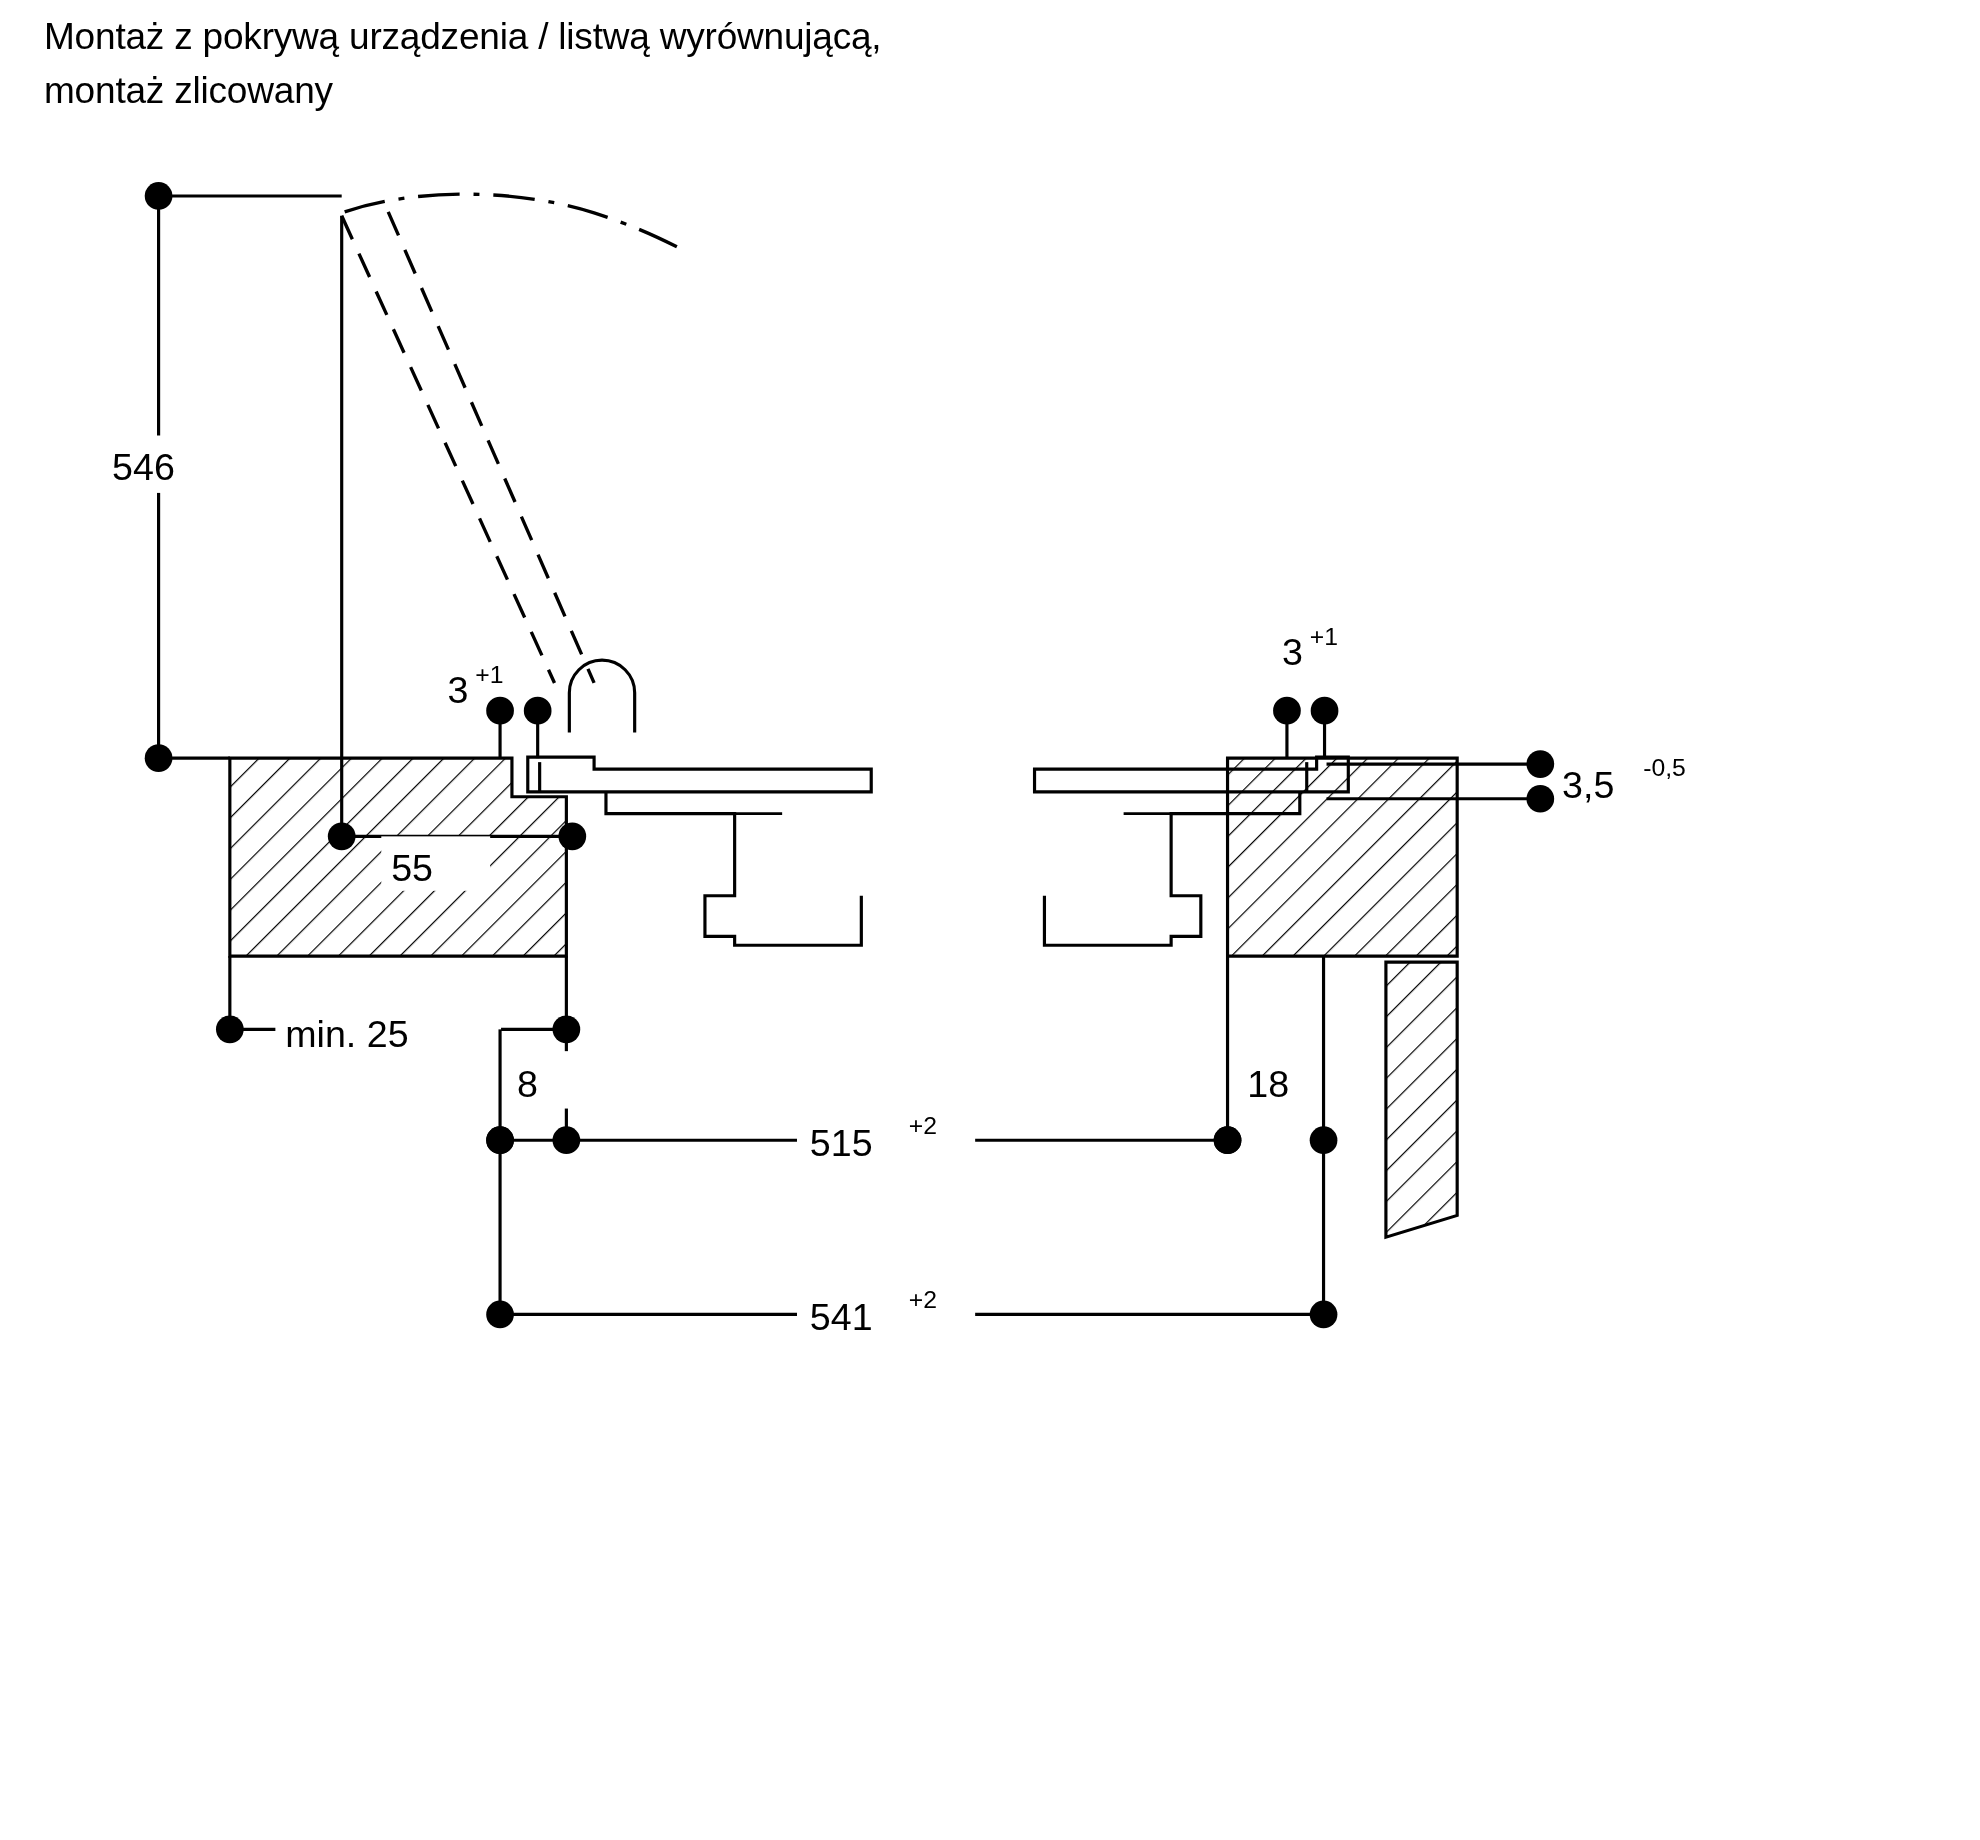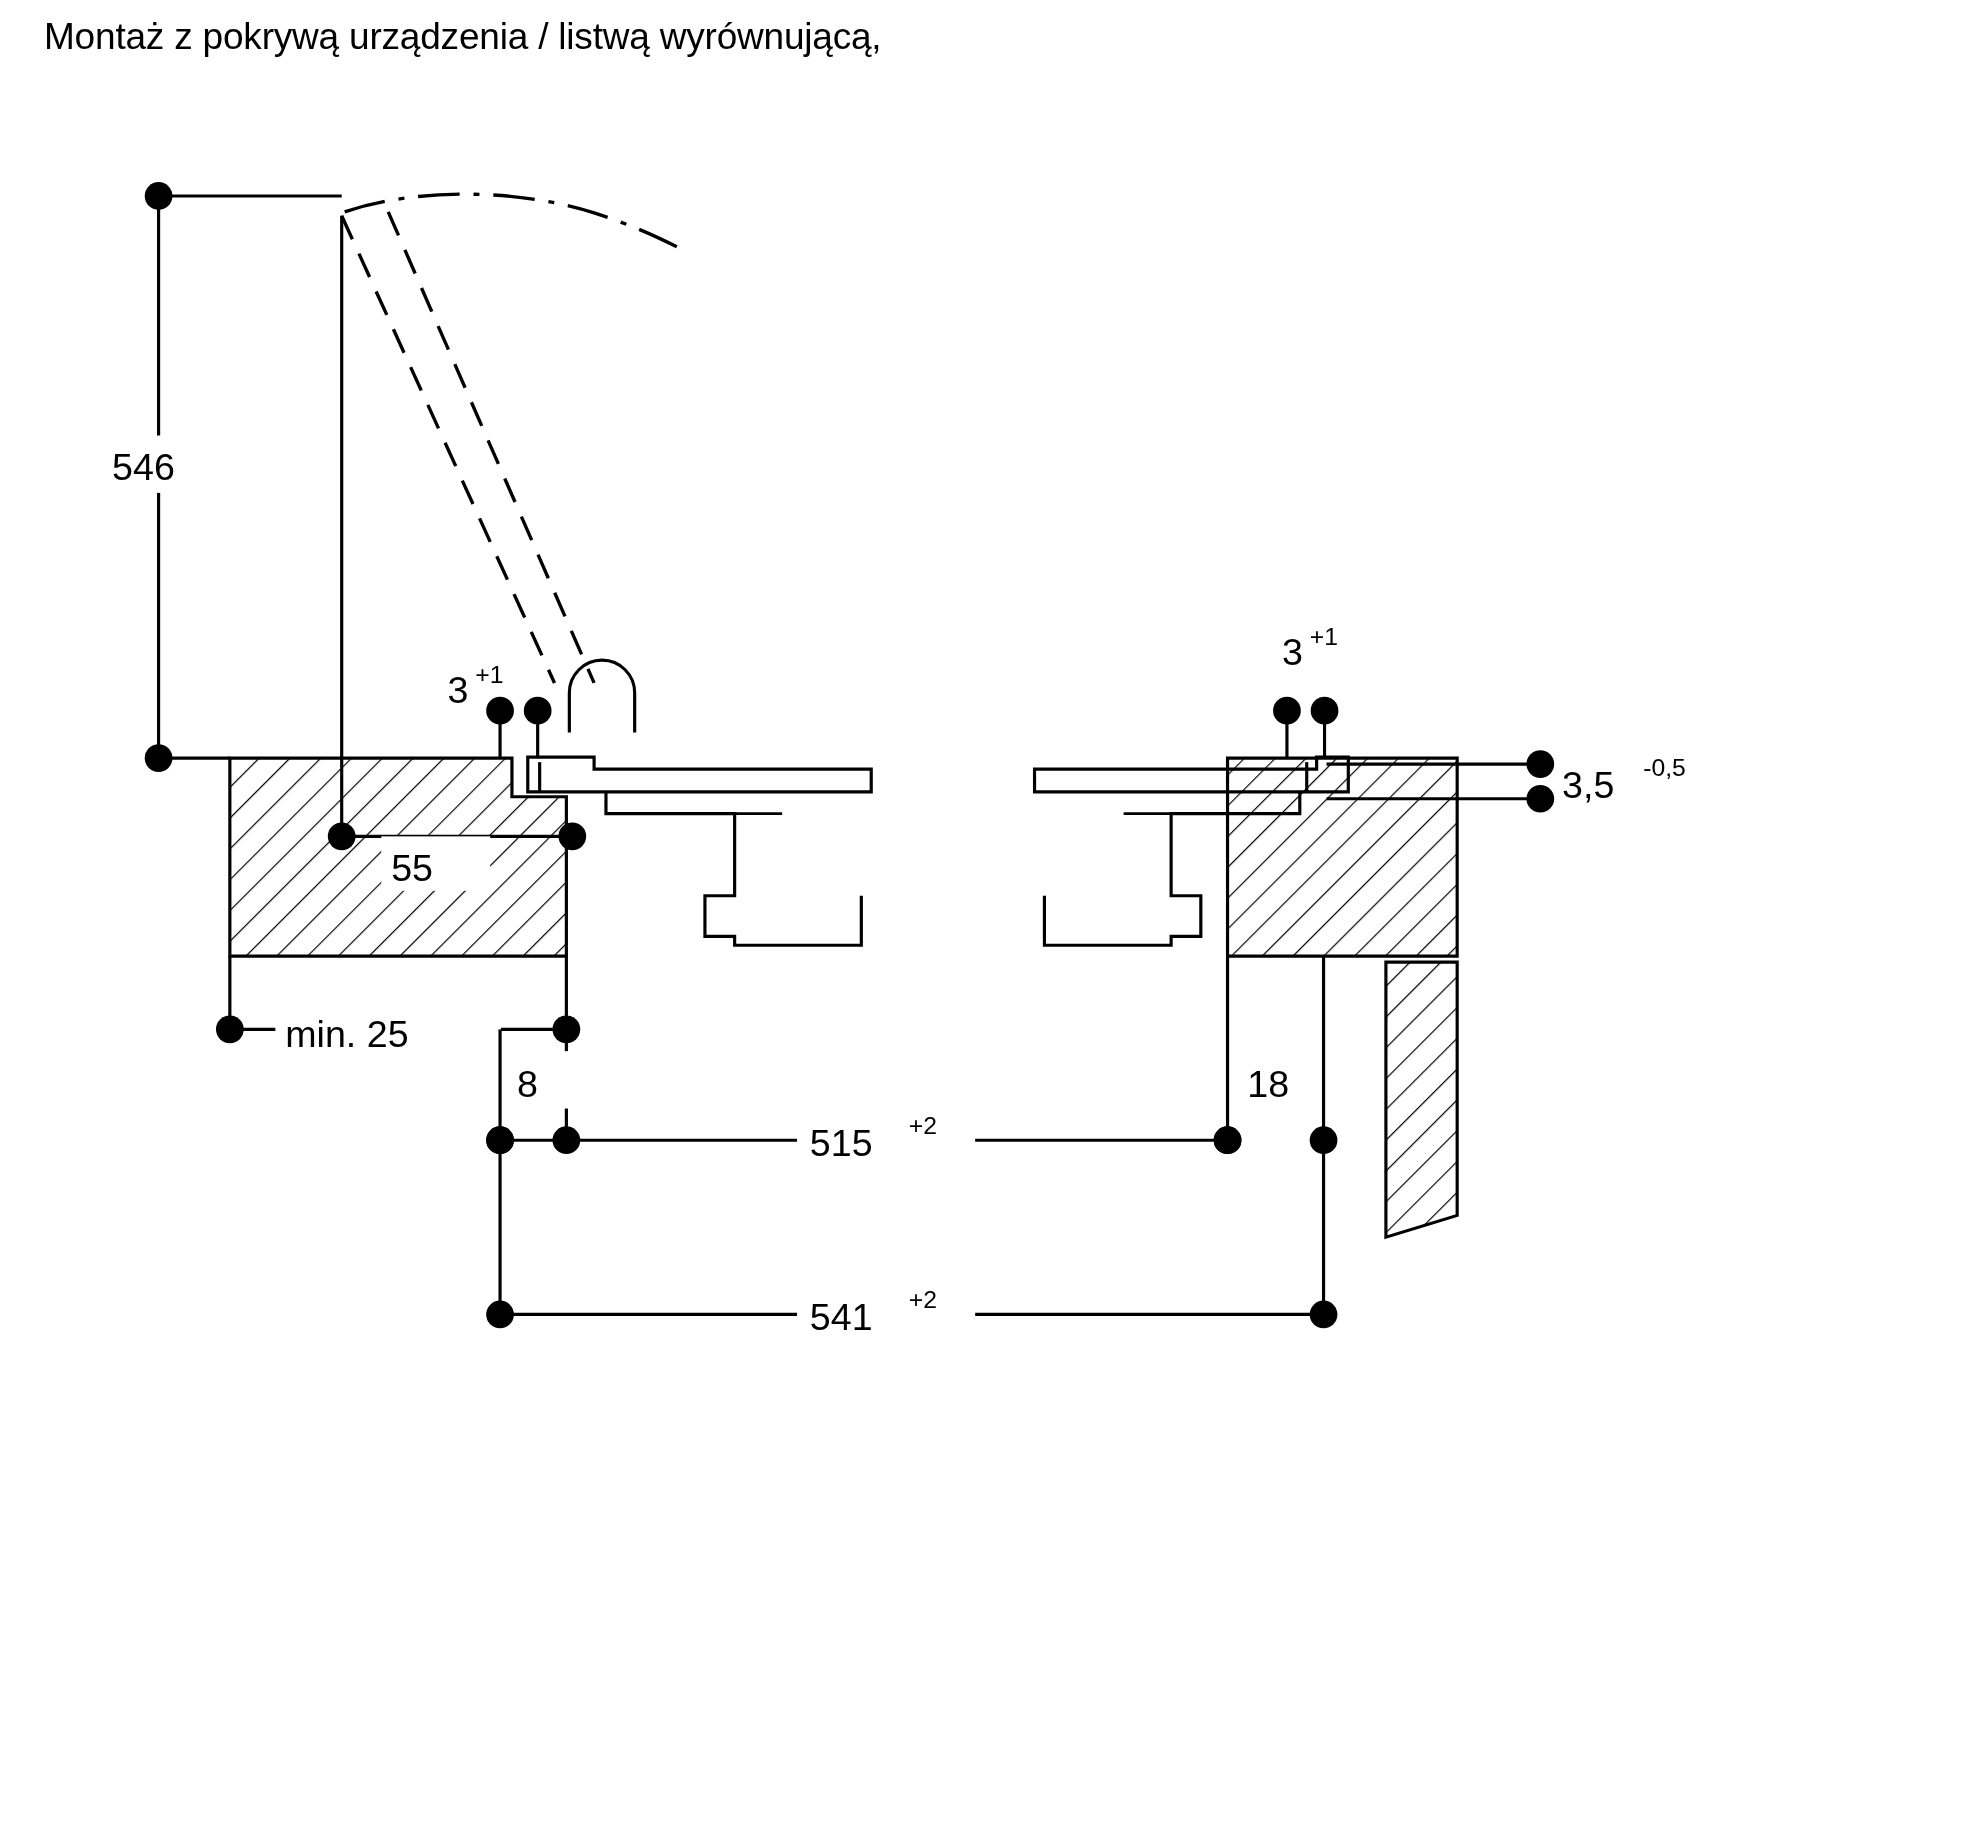--- a/index.html
+++ b/index.html
@@ -86,20 +86,21 @@
     fill: #000000;
   }
 </style>
 </head>
 <body>
 
 <div id="diagram-root">
 
   <div class="title-block">
     <div>Montaż z pokrywą urządzenia / listwą wyrównującą,</div>
+    <div>montaż zlicowany</div>
   </div>
 
   <svg class="drawing" viewBox="0 0 2000 1859">
     <defs>
       <pattern id="hatch45" width="22" height="22" patternUnits="userSpaceOnUse" patternTransform="rotate(45)">
         <line x1="0" y1="0" x2="0" y2="22" stroke="#000000" stroke-width="2.4"></line>
       </pattern>
     </defs>
 
     <g>

